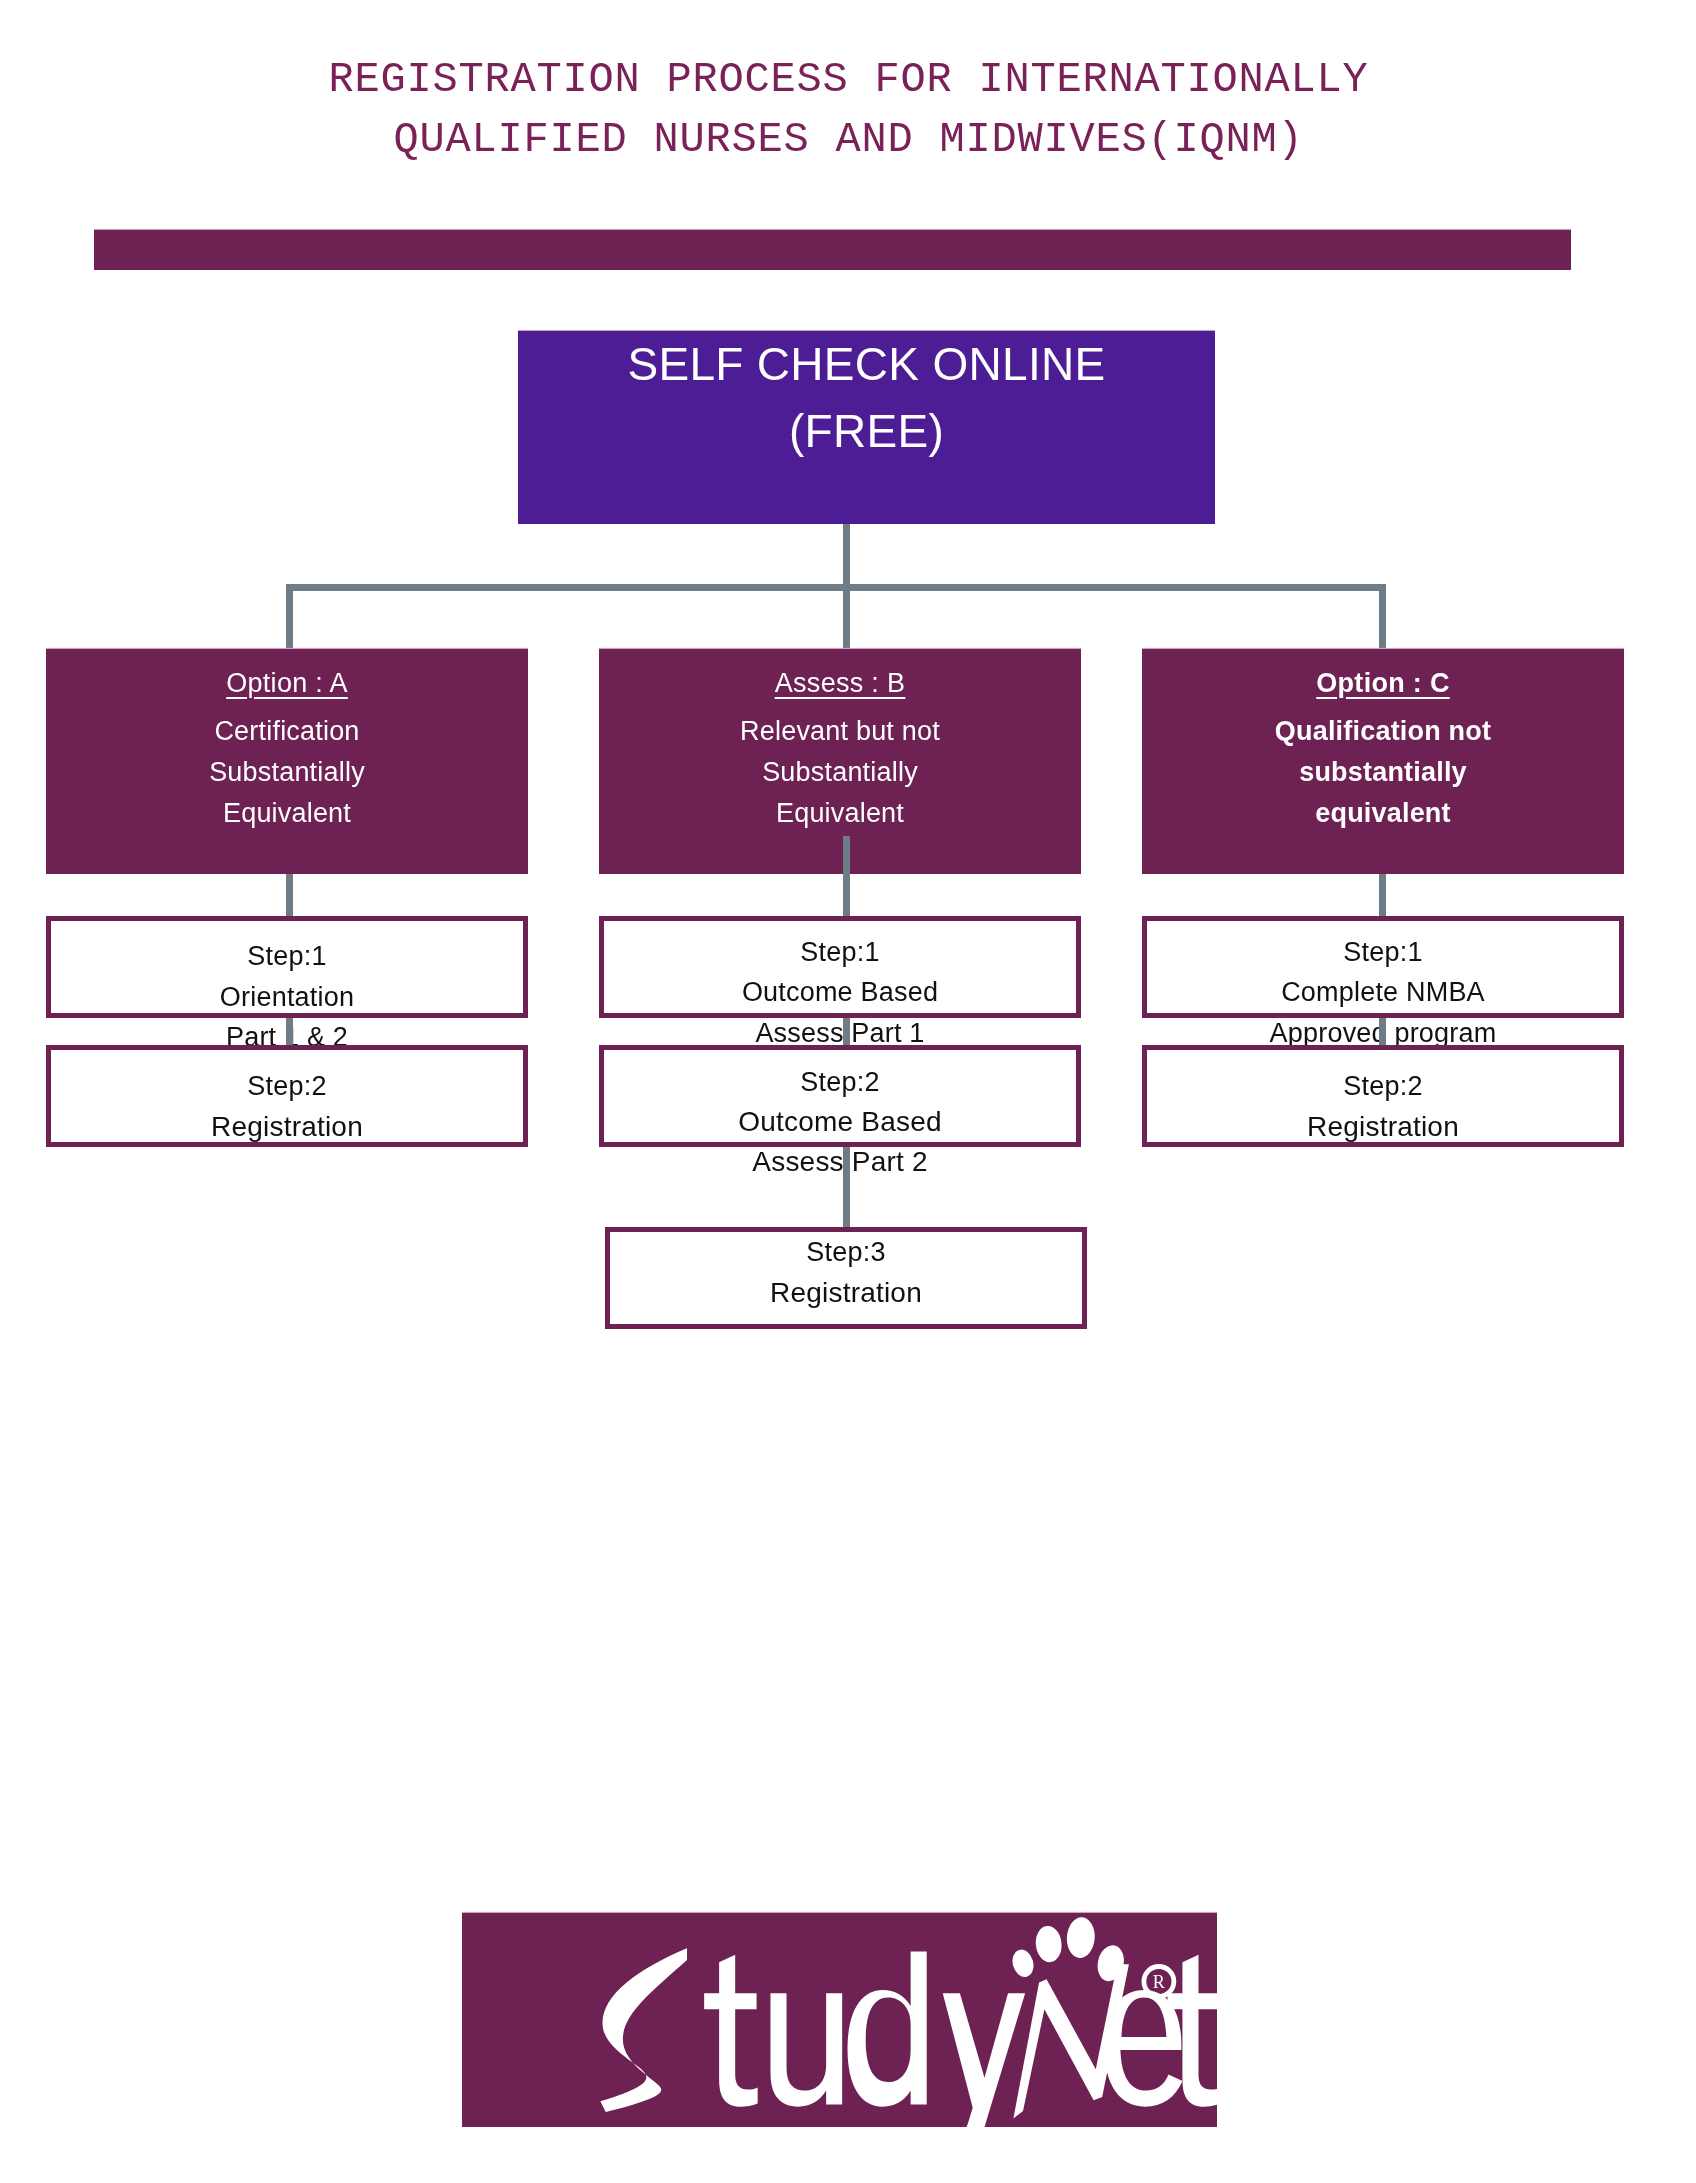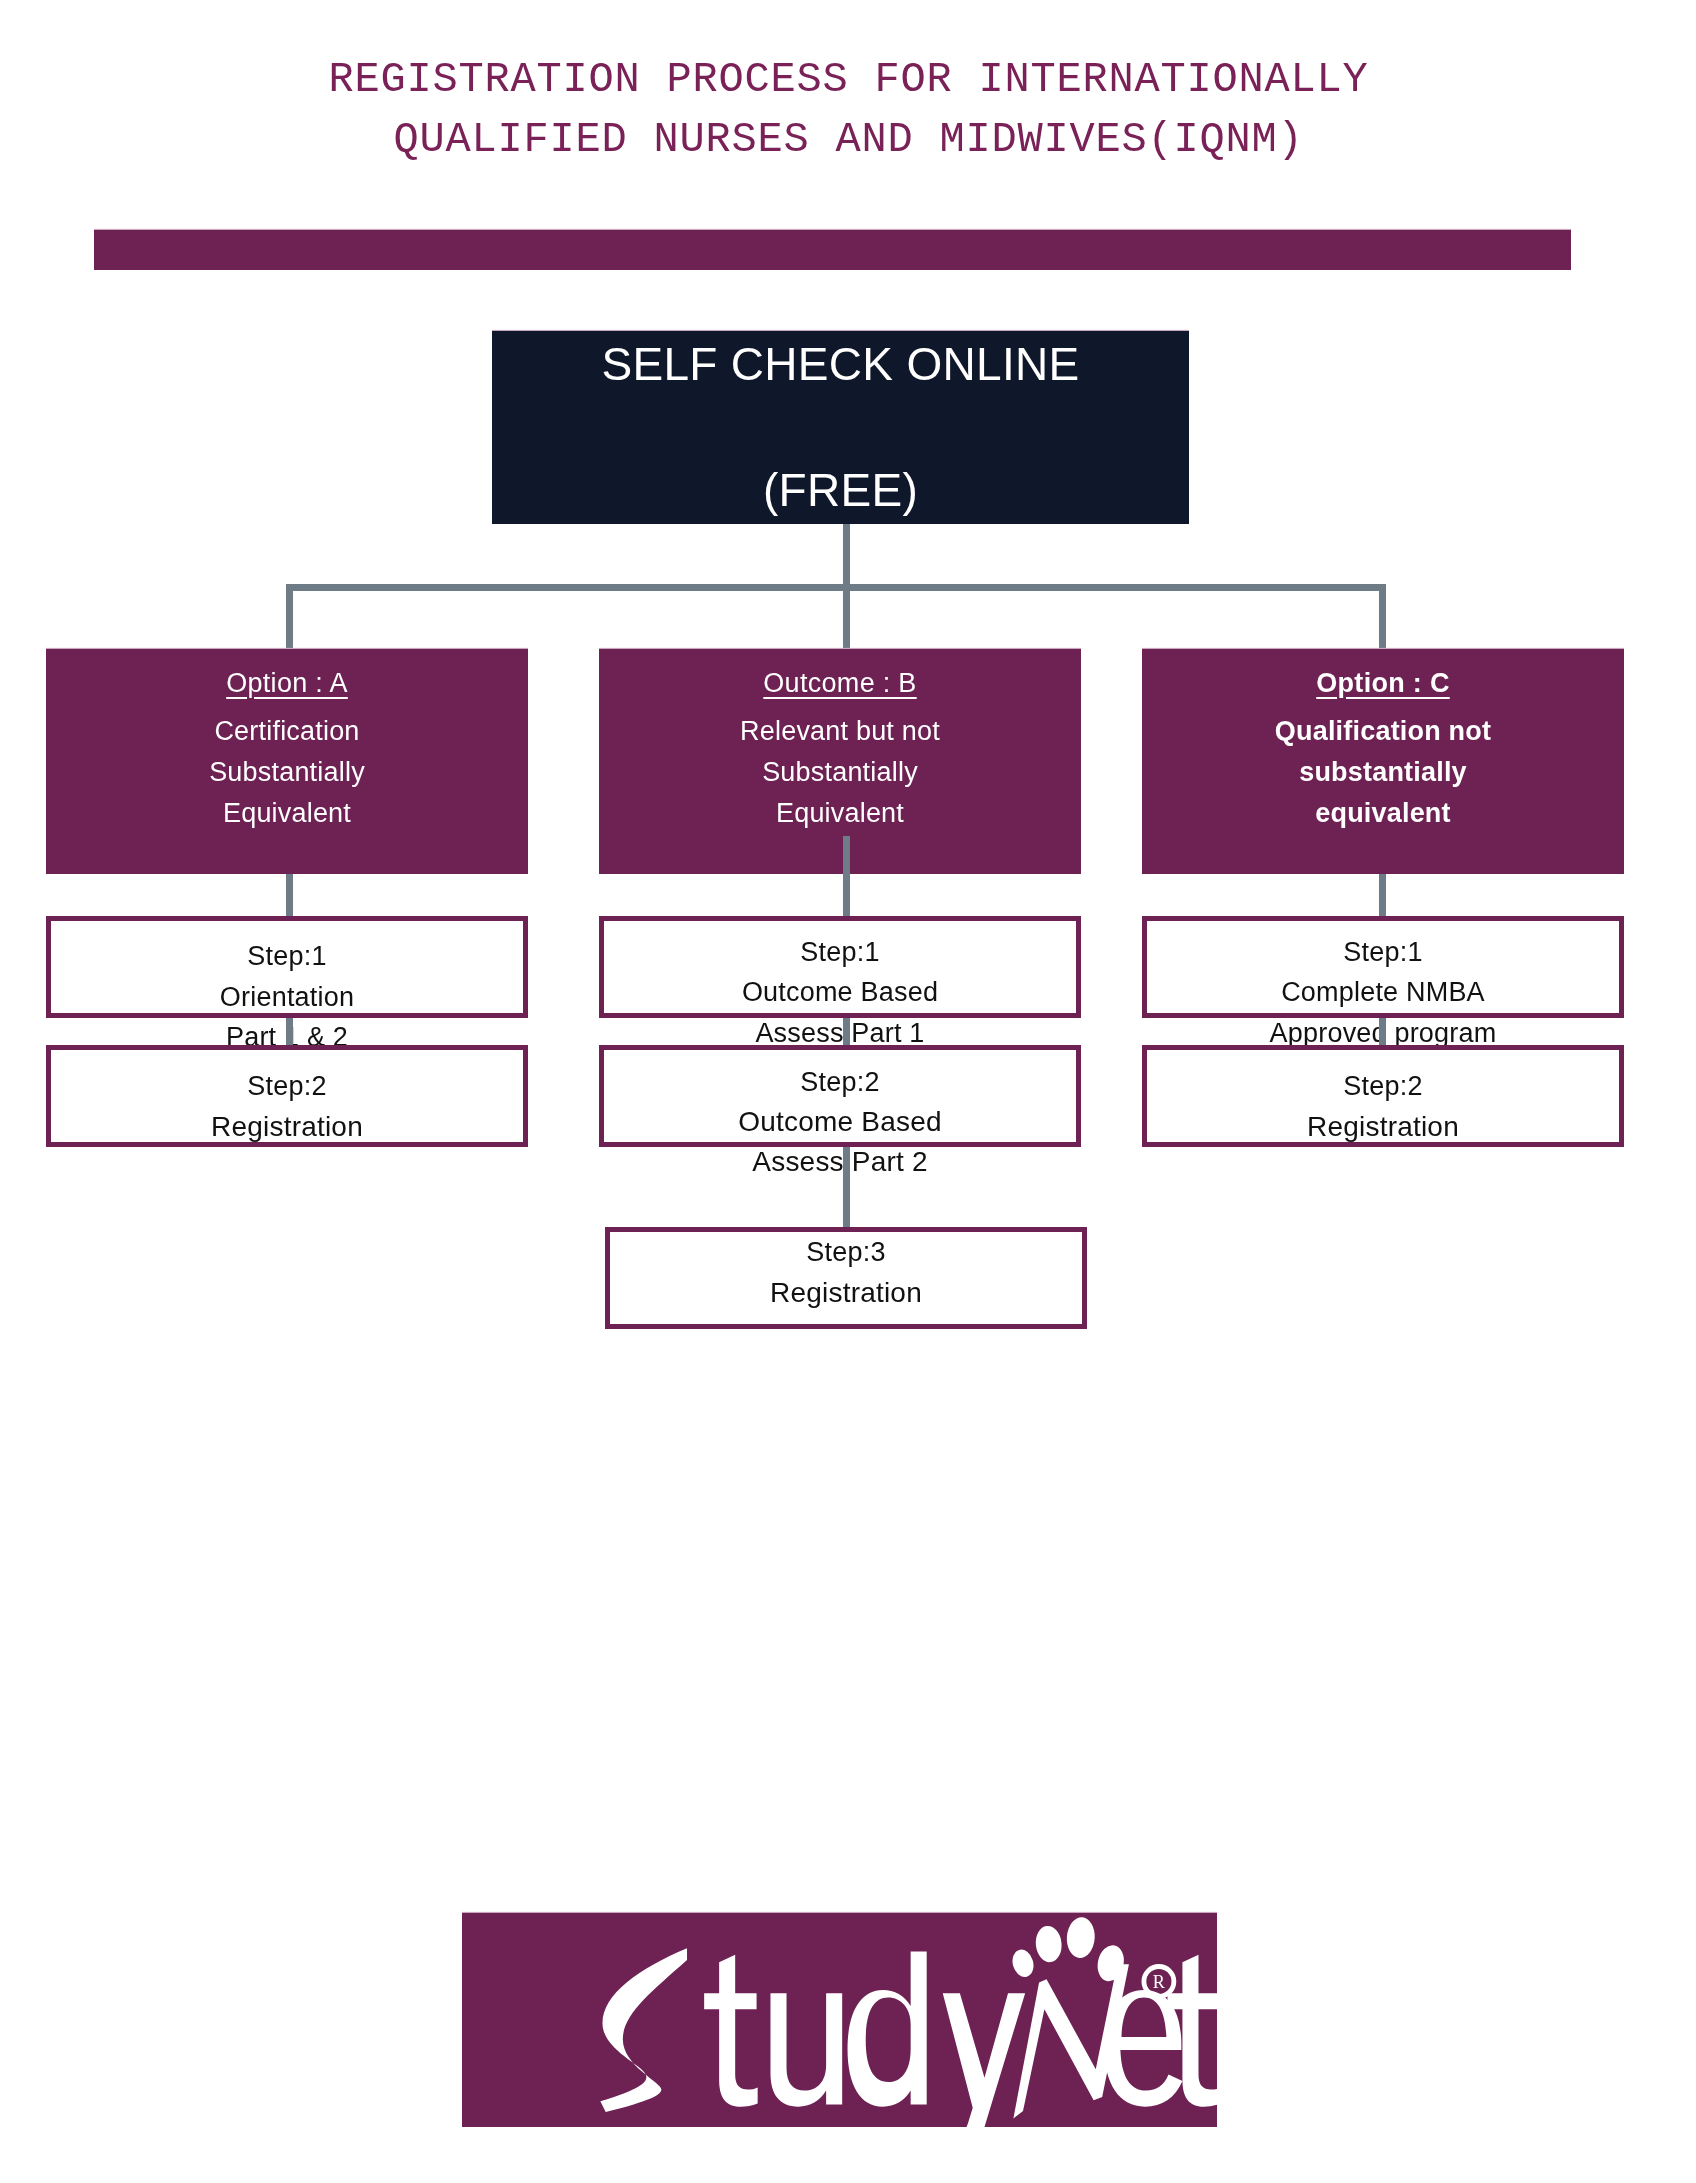--- a/index.html
+++ b/index.html
@@ -22,23 +22,23 @@
 
   
   .headerbar{
     position:absolute;left:94px;top:230px;width:1477px;height:40px;
     background:#6E2253;
     box-shadow:0 -1.1px 0 0 #C9A7BD;
   }
 
   
   .rootbox{
-    position:absolute;left:492px;top:331px;width:697px;height:193px;
-    background:#0f172a;color:#ffffff;
-    display:flex;flex-direction:column;align-items:center;justify-content:space-between;
+    position:absolute;left:518px;top:331px;width:697px;height:193px;
+    background:#4c1d95;color:#ffffff;
+    display:flex;flex-direction:column;align-items:center;justify-content:flex-start;
     box-shadow:0 -1.1px 0 0 #C9A7BD;
   }
   .rootbox .rl{display:block;font-size:46px;line-height:1.46;letter-spacing:0.3px;}
 
   
   .vline{position:absolute;background:#6E7C87;width:7px;}
   .hline{position:absolute;background:#6E7C87;height:7px;}
 
   
   .optbox{
@@ -112,21 +112,21 @@
     <span class="sline">Part 1 &amp; 2</span>
   </div>
   <div class="vline" style="left:286px;top:1018px;height:27px;"></div>
 
   <div class="stepbox" style="left:46px;top:1045px;height:102px;padding-top:16px;">
     <span class="shead">Step:2</span>
     <span class="sline big">Registration</span>
   </div>
 
   <div class="optbox" style="left:599px;top:649px;">
-    <span class="ohead">Outcome : B</span>
+    <span class="ohead">Assess : B</span>
     <span class="oline">Relevant but not</span>
     <span class="oline">Substantially</span>
     <span class="oline">Equivalent</span>
   </div>
   <div class="vline" style="left:843px;top:836px;height:80px;"></div>
 
   <div class="stepbox" style="left:599px;top:916px;height:102px;padding-top:10.7px;">
     <span class="shead">Step:1</span>
     <span class="sline">Outcome Based</span>
     <span class="sline">Assess Part 1</span>

